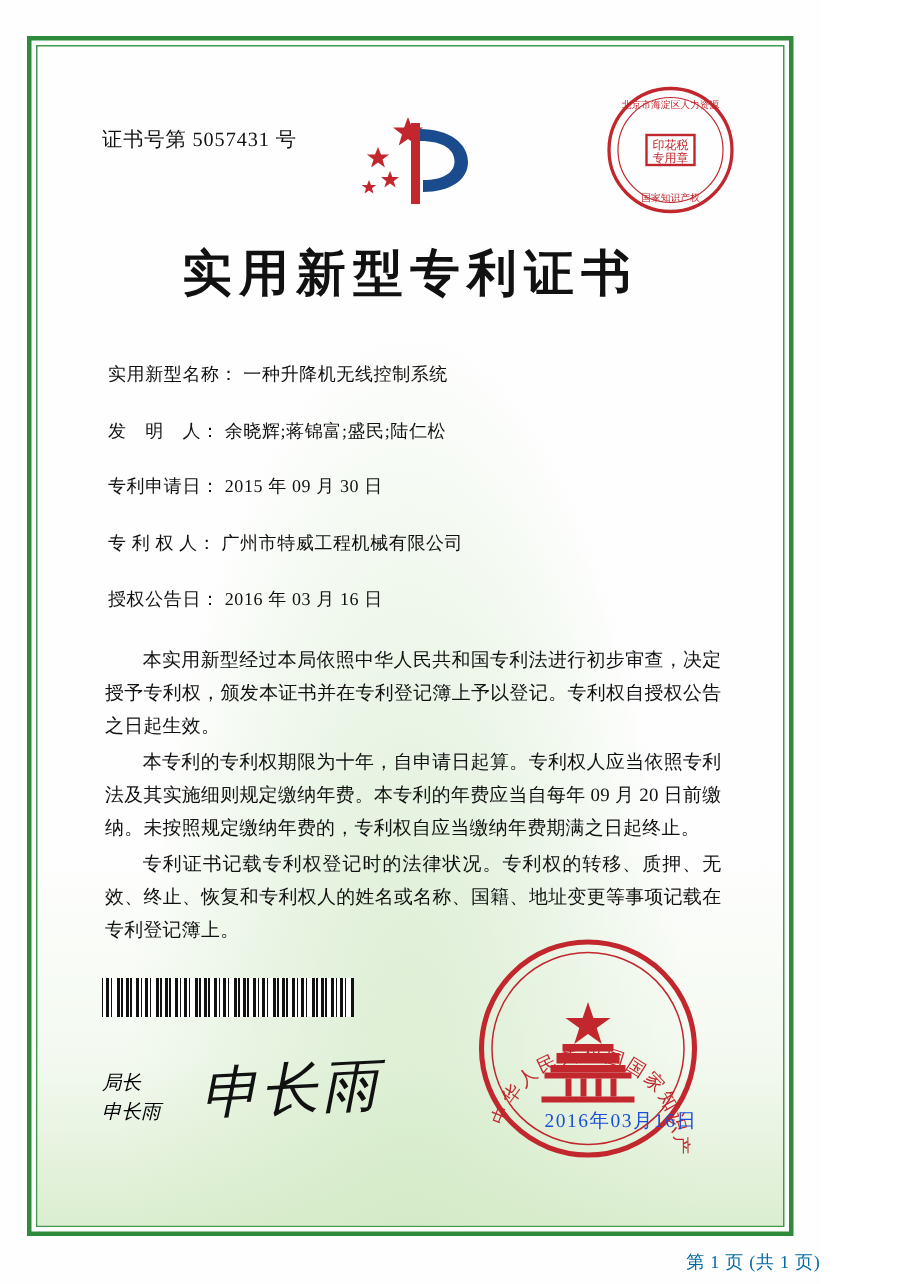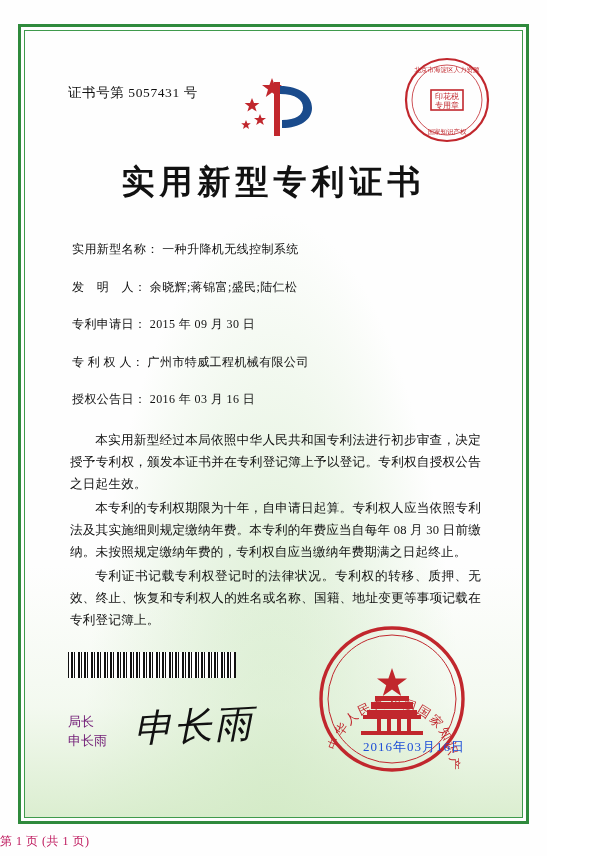--- a/index.html
+++ b/index.html
@@ -147,21 +147,22 @@
         #111 10px, #111 12px, #fff 12px, #fff 13px);
   }
 
   
   .sig-block {
     position: absolute;
     left: 44px;
     bottom: 68px;
     font-size: 13px;
     line-height: 19px;
-    color: #701a75;
+    color: #000000;
+    font-style: italic;
   }
   .sig-hand {
     position: absolute;
     left: 110px;
     bottom: 66px;
     font-size: 38px;
     font-family: "Liberation Serif", serif;
     font-style: italic;
     color: #111;
     letter-spacing: 2px;
@@ -187,24 +188,25 @@
     border-top: 1px solid rgba(193,39,45,0.0);
     white-space: nowrap;
   }
 
   
   .page-footer {
     position: absolute;
     left: 0;
     right: 0;
     bottom: 6px;
-    text-align: left;
+    text-align: right;
     font-size: 12px;
-    color: #be185d;
+    color: #0369a1;
     letter-spacing: 0.5px;
+    padding-left: 31px;
   }
 </style>
 </head>
 <body>
 
 <div class="page">
 
   <div class="frame-outer"></div>
   <div class="frame-inner"></div>
   <div class="wash"></div>
@@ -261,21 +263,21 @@
         <span class="val">广州市特威工程机械有限公司</span>
       </div>
       <div class="field">
         <span class="lbl">授权公告日：</span>
         <span class="val">2016 年 03 月 16 日</span>
       </div>
     </div>
 
     <div class="paras">
       <p class="para">本实用新型经过本局依照中华人民共和国专利法进行初步审查，决定授予专利权，颁发本证书并在专利登记簿上予以登记。专利权自授权公告之日起生效。</p>
-      <p class="para">本专利的专利权期限为十年，自申请日起算。专利权人应当依照专利法及其实施细则规定缴纳年费。本专利的年费应当自每年 08 月 30 日前缴纳。未按照规定缴纳年费的，专利权自应当缴纳年费期满之日起终止。</p>
+      <p class="para">本专利的专利权期限为十年，自申请日起算。专利权人应当依照专利法及其实施细则规定缴纳年费。本专利的年费应当自每年 09 月 20 日前缴纳。未按照规定缴纳年费的，专利权自应当缴纳年费期满之日起终止。</p>
       <p class="para">专利证书记载专利权登记时的法律状况。专利权的转移、质押、无效、终止、恢复和专利权人的姓名或名称、国籍、地址变更等事项记载在专利登记簿上。</p>
     </div>
 
     <div class="barcode"></div>
 
     <div class="sig-block">
       <div>局长</div>
       <div>申长雨</div>
     </div>
     <div class="sig-hand">申长雨</div>

